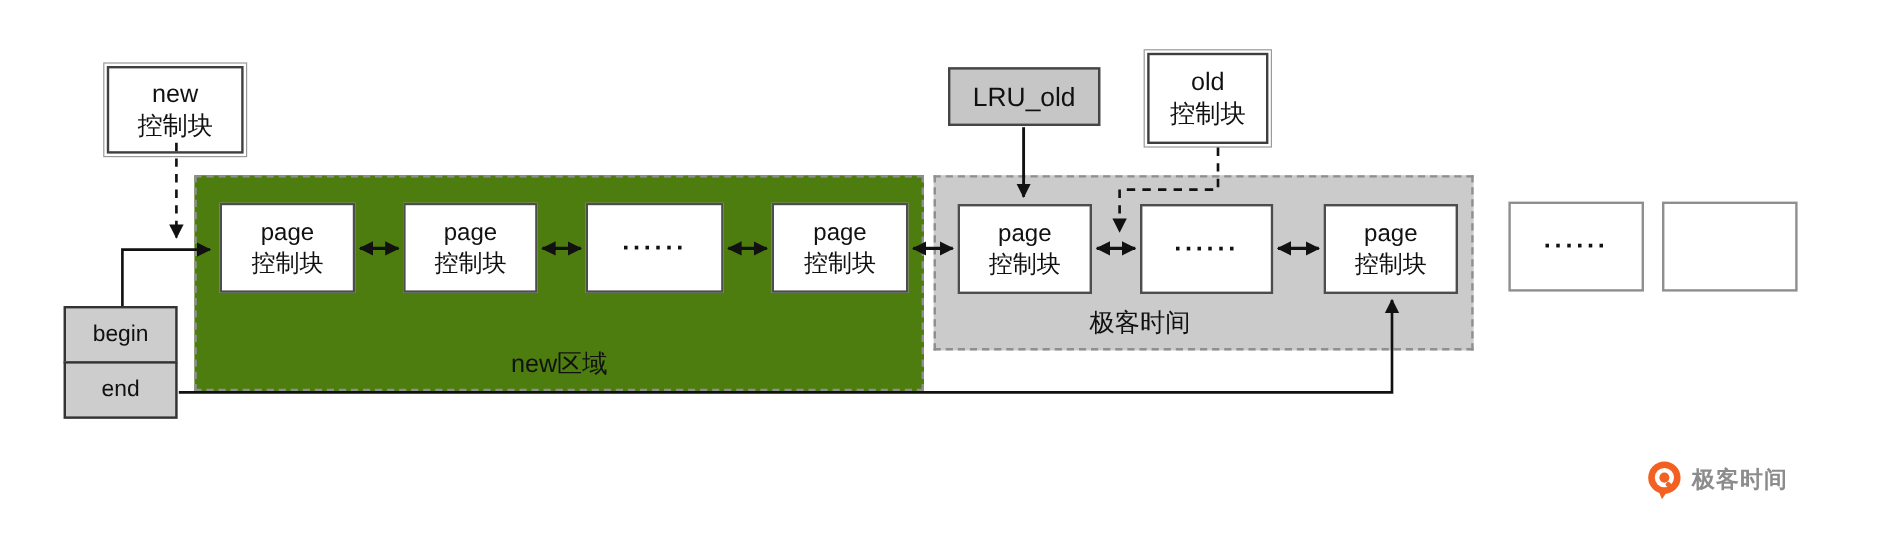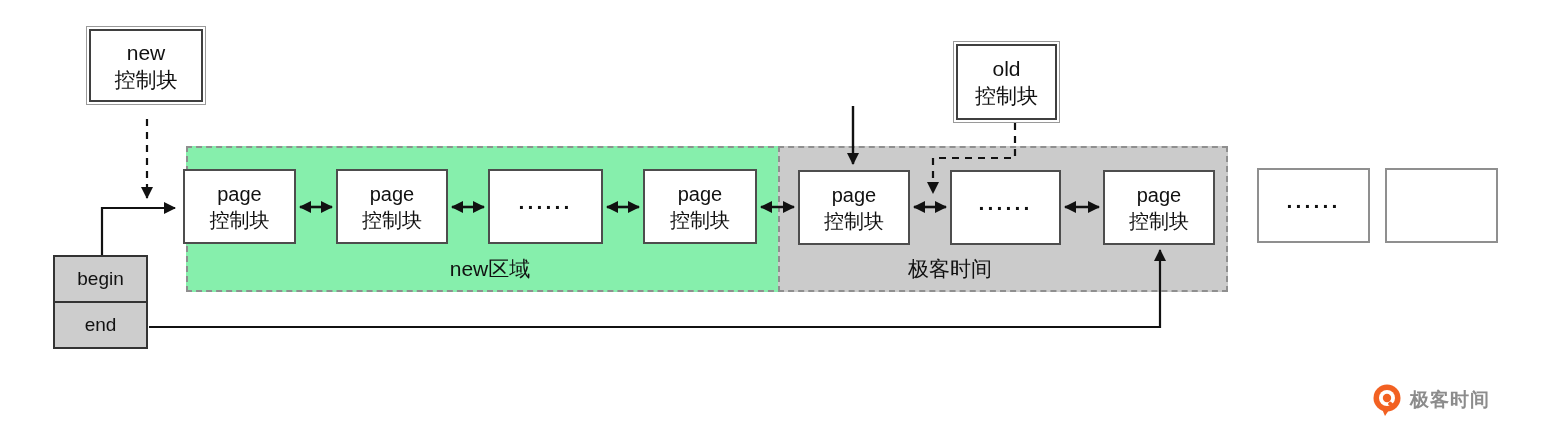--- a/index.html
+++ b/index.html
@@ -3,41 +3,41 @@
 <meta charset="utf-8">
 <style>
   html,body{margin:0;padding:0;background:#fff;}
   .canvas{
     position:relative;width:1566px;height:446px;background:#ffffff;
     font-family:"Liberation Sans","DejaVu Sans",sans-serif;color:#111;
     overflow:hidden;
   }
   
   .region{position:absolute;box-sizing:border-box;z-index:1;}
-  .region-new{left:162px;top:146px;width:608px;height:146px;background:#86efac;border:2px dashed #8f8f8f;margin-left:24px;}
+  .region-new{left:162px;top:146px;width:608px;height:180px;background:#4d7c0f;border:2px dashed #8f8f8f;}
   .region-old{left:778px;top:146px;width:450px;height:146px;background:#cbcbcb;border:2px dashed #8f8f8f;}
   .region-evicted{left:1240px;top:145px;width:286px;height:147px;background:#ffffff;border:2px dashed #4a4a4a;}
   .region-label{position:absolute;bottom:7px;left:0;width:100%;text-align:center;font-size:21px;color:#111;}
   .region-old .region-label{transform:translateX(-53px);}
   
   .block{
     position:absolute;box-sizing:border-box;background:#fff;border:2px solid #4d4d4d;
     display:flex;flex-direction:column;align-items:center;justify-content:center;
     font-size:20px;line-height:26px;z-index:2;text-align:center;
   }
   .block .ellip{font-weight:bold;letter-spacing:2px;font-size:21px;}
   .block-evicted{border:2px solid #8f8f8f;}
   
   .ptr{
     position:absolute;box-sizing:border-box;background:#fff;border:2px solid #3f3f3f;
     outline:1px solid #9a9a9a;outline-offset:2px;
     display:flex;flex-direction:column;align-items:center;justify-content:center;
     font-size:21px;line-height:27px;z-index:3;text-align:center;
   }
-  .ptr-new{left:89px;top:29px;width:114px;height:73px;}
+  .ptr-new{left:89px;top:55px;width:114px;height:73px;}
   .ptr-old{left:956px;top:44px;width:101px;height:76px;}
   .lru-old{
     position:absolute;left:790px;top:56px;width:127px;height:49px;box-sizing:border-box;
     background:#c6c6c6;border:2px solid #454545;display:flex;align-items:center;justify-content:center;
     font-size:22px;z-index:3;
   }
   
   .state-stack{position:absolute;left:53px;top:255px;width:95px;z-index:3;}
   .state-cell{
     box-sizing:border-box;width:95px;height:48px;background:#cdcdcd;border:2px solid #333;
@@ -92,20 +92,23 @@
 
   <div class="block block-evicted" style="left:1257px;top:168px;width:113px;height:75px;">
     <span class="ellip">······</span>
   </div>
   <div class="block block-evicted" style="left:1385px;top:168px;width:113px;height:75px;"></div>
 
   <div class="ptr ptr-new">
     <span>new</span>
     <span>控制块</span>
   </div>
+  <div class="lru-old">
+    <span>LRU_old</span>
+  </div>
   <div class="ptr ptr-old">
     <span>old</span>
     <span>控制块</span>
   </div>
 
   <div class="state-stack">
     <div class="state-cell">
       <span>begin</span>
     </div>
     <div class="state-cell">

